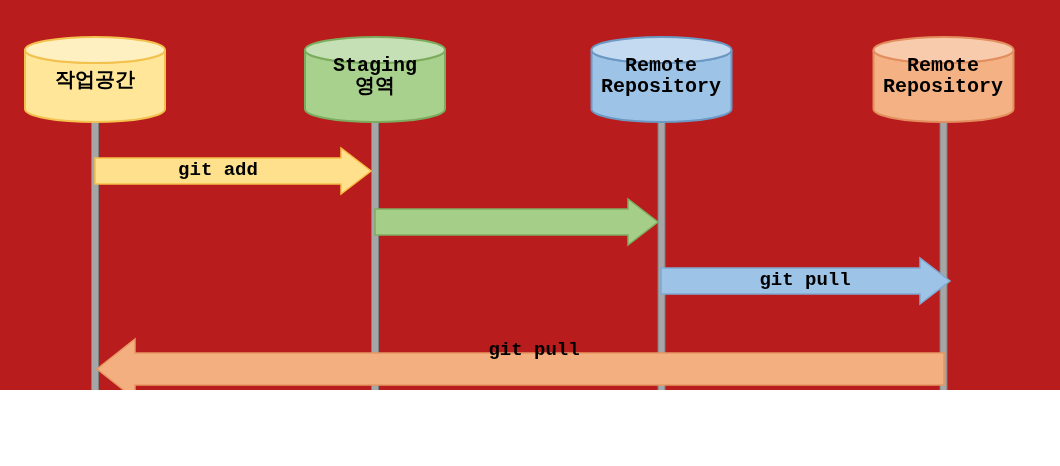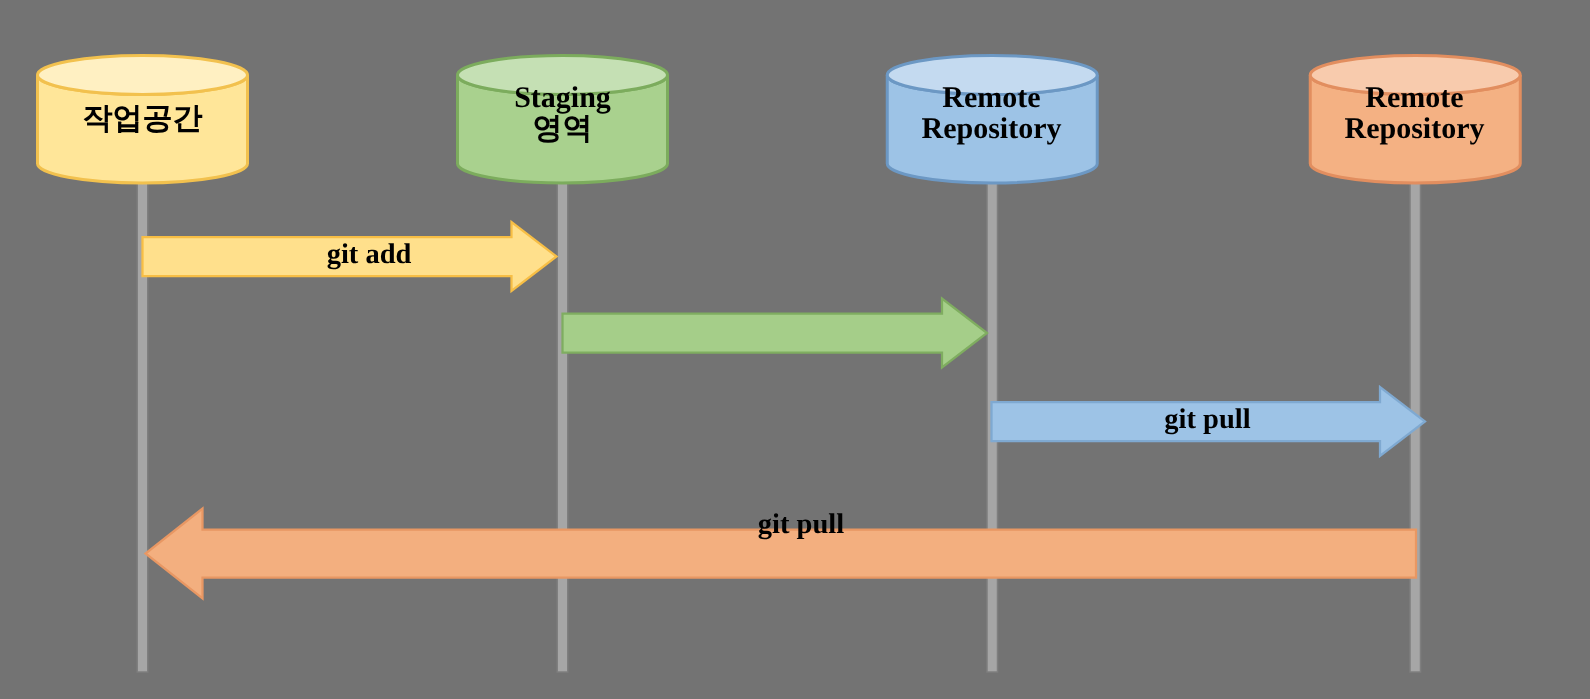--- a/index.html
+++ b/index.html
@@ -1,21 +1,21 @@
 <!DOCTYPE html>
 <html><head>
 <meta charset="utf-8">
 <style>
   html,body { margin:0; padding:0; background:#ffffff; }
   .diagram {
     position: relative;
     width: 1060px;
-    height: 466px;
-    background: #737373;
-    font-family: Liberation Serif, serif;
+    height: 390px;
+    background: #b91c1c;
+    font-family: Liberation Mono, monospace;
     overflow: hidden;
   }
   .diagram svg { position:absolute; left:0; top:0; }
   .lifeline { fill: var(--ll-fill); stroke: var(--ll-border); stroke-width: 1; }
   .arrow   { stroke-width: 1.5; stroke-linejoin: miter; }
   .cyl-body, .cyl-top { stroke-width: 2; }
   .label {
     position: absolute;
     transform: translate(-50%, -50%);
     font-weight: bold;
@@ -62,16 +62,16 @@
   </svg>
 
   <div class="label node-label" style="left:95px;  top:80px;">작업공간</div>
   <div class="label node-label" style="left:375px; top:76px;">Staging
 영역</div>
   <div class="label node-label" style="left:661px; top:76px;">Remote
 Repository</div>
   <div class="label node-label" style="left:943px; top:76px;text-align:center;">Remote
 Repository</div>
 
-  <div class="label arrow-label" style="left:246px; top:170px;">git add</div>
+  <div class="label arrow-label" style="left:218px; top:170px;">git add</div>
   <div class="label arrow-label" style="left:805px; top:280px;">git pull</div>
   <div class="label arrow-label" style="left:520px; top:350px;margin-left:14px;">git pull</div>
 </div>
 
 </body></html>

